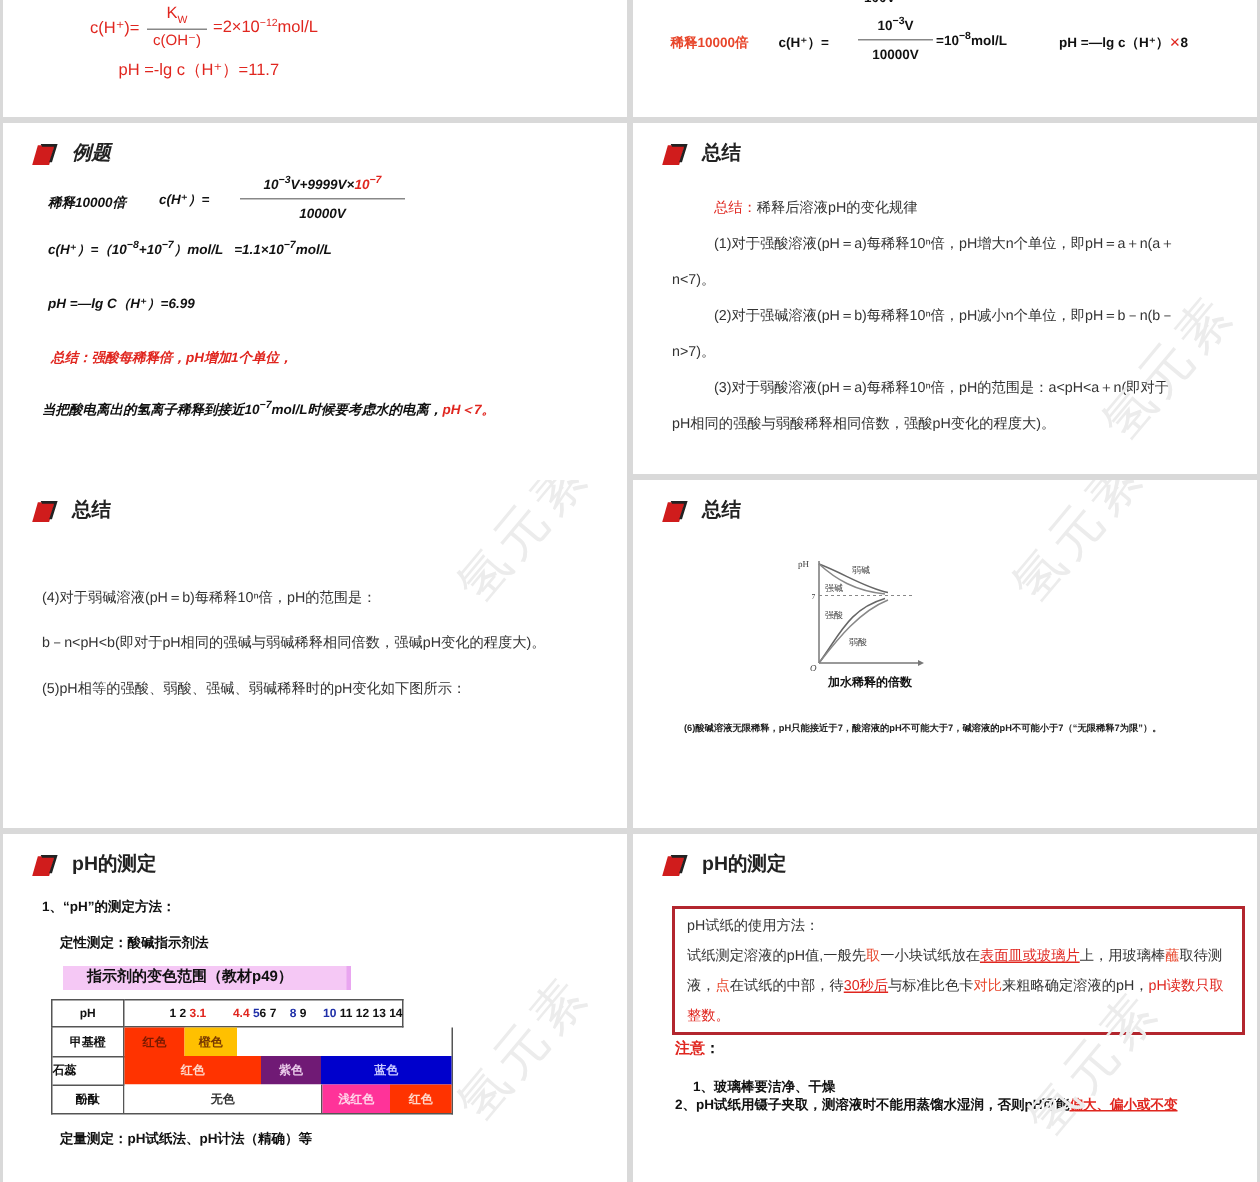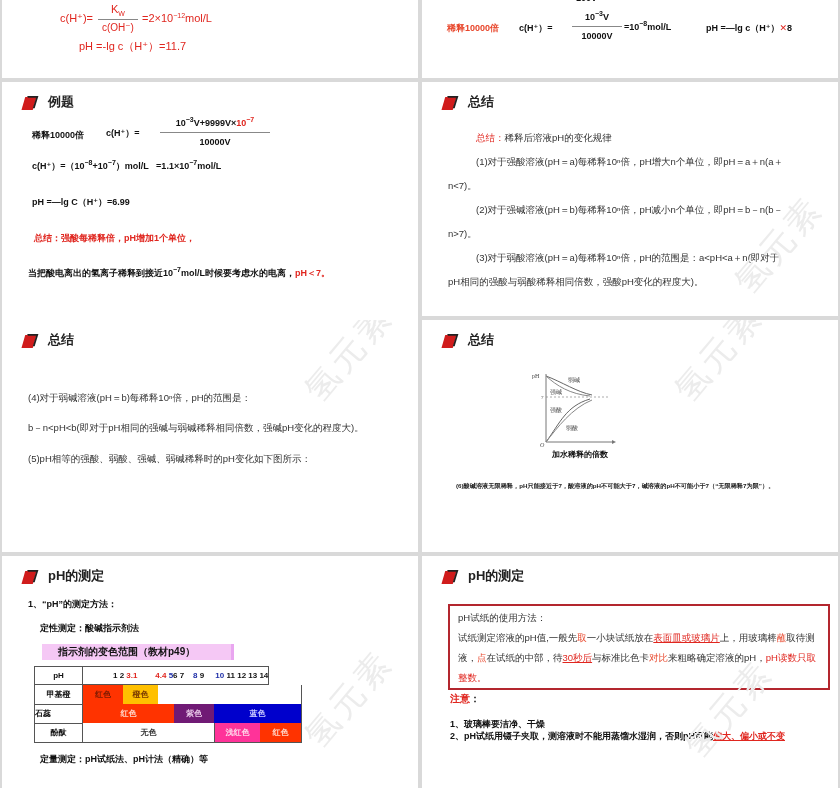--- a/index.html
+++ b/index.html
@@ -1,21 +1,21 @@
 <!DOCTYPE html>
 <html><head>
 <meta charset="utf-8">
 <style>
   html, body { margin:0; padding:0; }
   body { width:840px; height:788px; background:#d9d9d9; position:relative; overflow:hidden;
          font-family:"Liberation Sans","DejaVu Sans",sans-serif; color:#111; }
   .slide { position:absolute; background:#fff; overflow:hidden; }
   .s1 { left:2px; top:0; width:416px; height:78px; }
   .s2 { left:422px; top:0; width:416px; height:78px; }
-  .s3 { left:2px; top:82px; width:416px; height:260px; }
+  .s3 { left:2px; top:82px; width:416px; height:260px;font-style:italic; }
   .s4 { left:422px; top:82px; width:416px; height:234px; }
   .s5 { left:2px; top:320px; width:416px; height:232px; }
   .s6 { left:422px; top:320px; width:416px; height:232px; }
   .s7 { left:2px; top:556px; width:416px; height:232px; }
   .s8 { left:422px; top:556px; width:416px; height:232px; }
   .abs { position:absolute; white-space:nowrap; }
   .red { color:#e0261f; }
   .orange { color:#e8452a; }
   .b { font-weight:bold; }
   .hdr { position:absolute; left:16px; top:10px; height:22px; }
@@ -203,16 +203,16 @@
     <svg class="icon" viewBox="0 0 22 17">
         <use href="#hdr-icon"></use>
       </svg>
     <div class="title">pH的测定</div>
   </div>
   <div class="note-box">
     <div>pH试纸的使用方法：</div>
     <div><span>试纸测定溶液的pH值,一般先</span><span class="orange">取</span><span>一小块试纸放在</span><span class="u">表面皿或玻璃片</span><span>上，用玻璃棒</span><span class="orange">蘸</span><span>取待测液，</span><span class="orange">点</span><span>在试纸的中部，待</span><span class="u">30秒后</span><span>与标准比色卡</span><span class="orange">对比</span><span>来粗略确定溶液的pH，</span><span class="red">pH读数只取整数。</span></div>
   </div>
   <div class="abs b" style="left:28px; top:136px; font-size:10px;"><span class="red">注意</span><span>：</span></div>
-  <div class="abs b" style="left:28px; top:162px; font-size:9px;">1、玻璃棒要洁净、干燥</div>
+  <div class="abs b" style="left:40px; top:162px; font-size:9px;">1、玻璃棒要洁净、干燥</div>
   <div class="abs b" style="left:28px; top:174px; width:360px; white-space:normal; font-size:9px; line-height:12px;"><span>2、pH试纸用镊子夹取，测溶液时不能用蒸馏水湿润，否则pH可能</span><span class="u">偏大、偏小</span><span class="u">或不变</span></div>
   <div class="wm" style="left:250px; top:130px;">氢元素</div>
 </div>
 
 </body></html>

